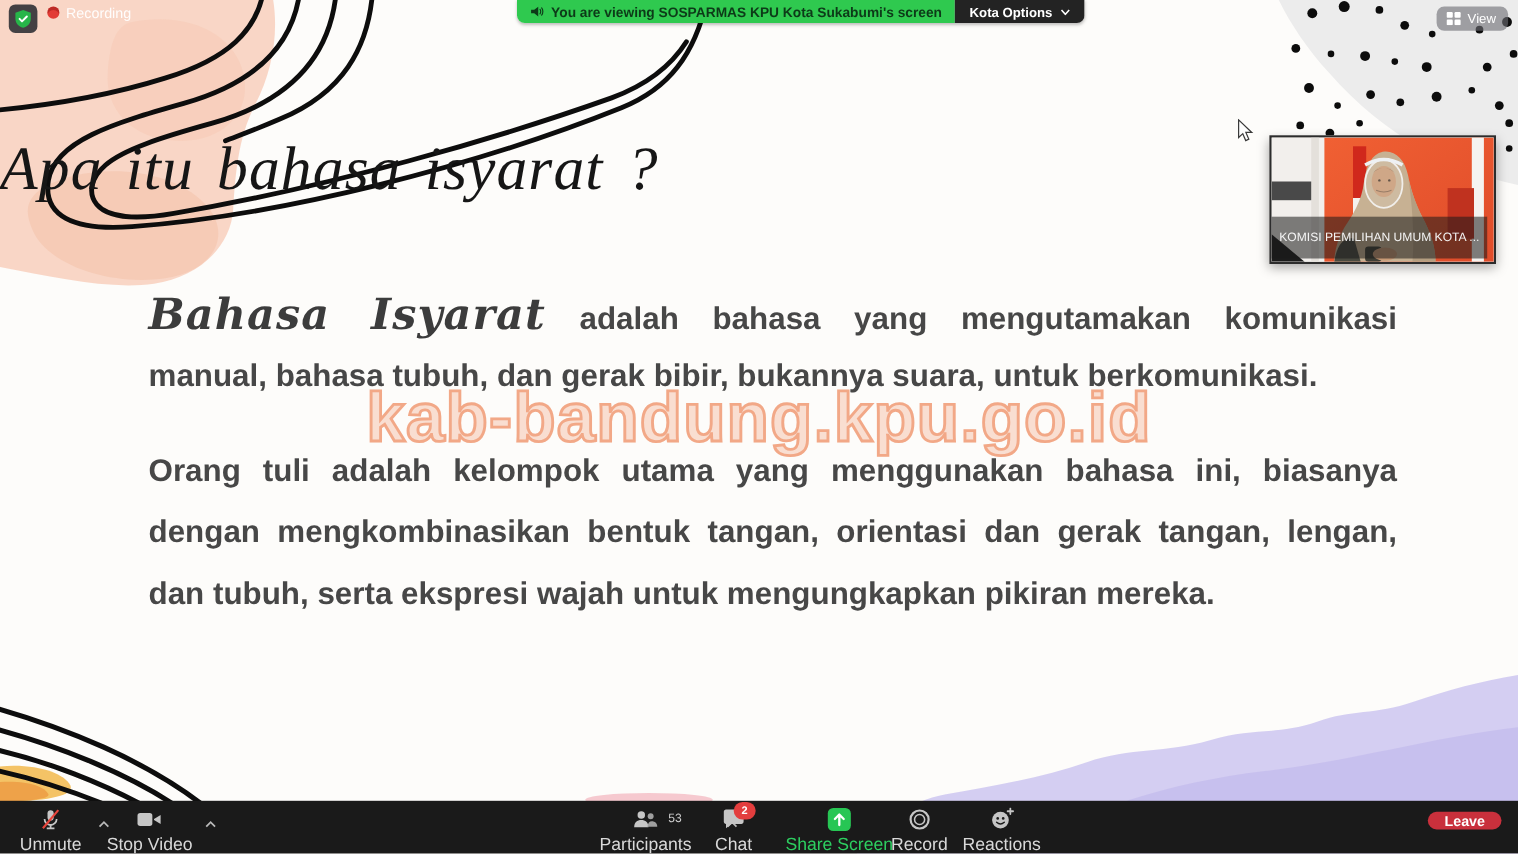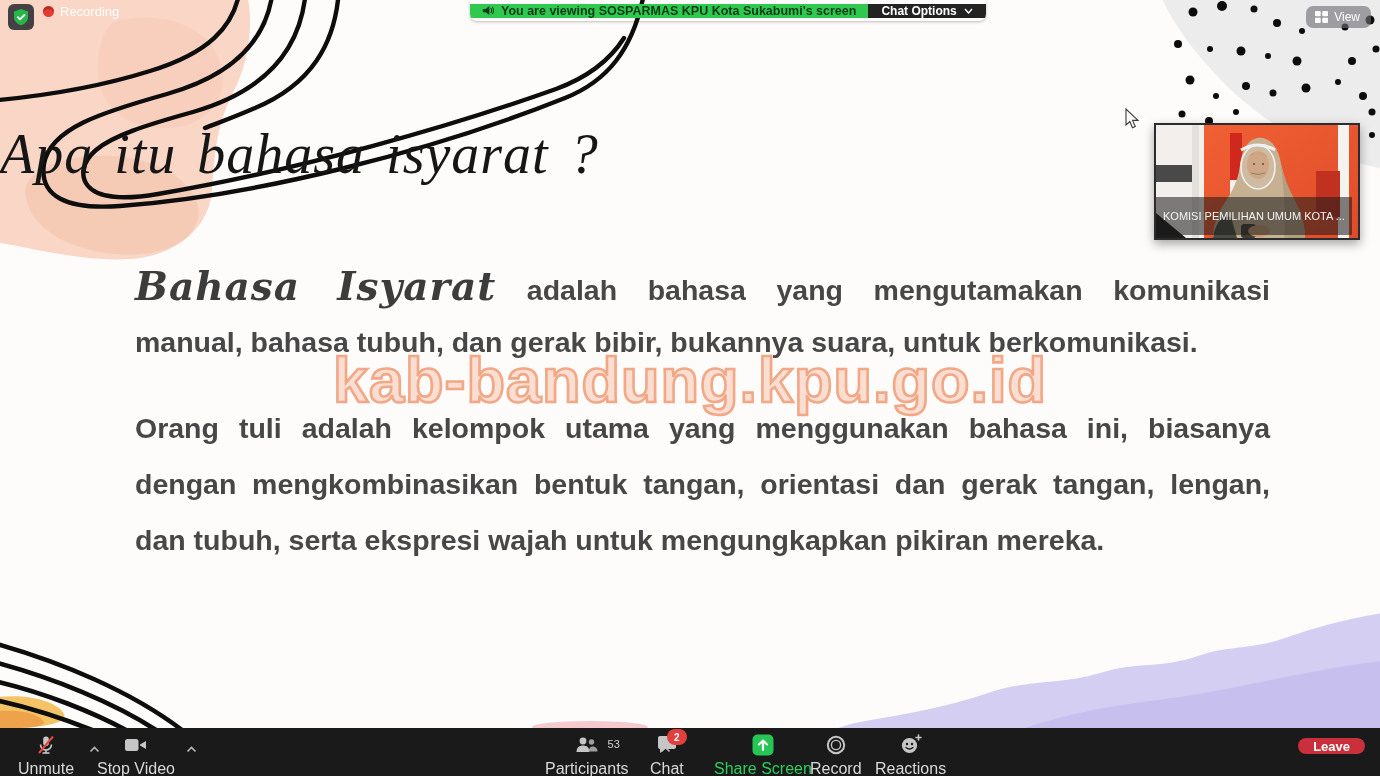--- a/index.html
+++ b/index.html
@@ -29,21 +29,21 @@
   .chrome{z-index:10;}
   .rec-group{position:absolute;left:8px;top:4px;display:flex;align-items:flex-start;gap:9px;z-index:10;}
   .shield-tile{width:26px;height:26px;border-radius:6px;background:rgba(52,52,56,.92);
     display:flex;align-items:center;justify-content:center;}
   .rec-ind{display:flex;align-items:center;gap:6px;}
   .rec-dot{width:11px;height:11px;border-radius:50%;background:#e23b35;
     box-shadow:inset 0 3px 0 rgba(120,10,10,.35);}
   .rec-label{color:rgba(255,255,255,.95);font-size:13px;}
 
   .share-banner{position:absolute;left:470px;top:0;height:21px;display:flex;z-index:11;
-    border-radius:0 0 7px 7px;overflow:hidden;box-shadow:0 1px 3px rgba(0,0,0,.25);align-items:center;}
+    border-radius:0 0 7px 7px;overflow:hidden;box-shadow:0 1px 3px rgba(0,0,0,.25);}
   .share-banner .green{background:#2fc94f;color:#0d3a18;font-size:12.5px;font-weight:bold;
     display:flex;align-items:center;gap:6px;padding:0 12px;}
   .share-banner .dark{background:#232323;color:#fff;font-size:12px;font-weight:bold;
     display:flex;align-items:center;gap:7px;padding:0 13px;cursor:pointer;}
 
   .view-btn{position:absolute;right:9px;top:6px;z-index:11;display:flex;align-items:center;gap:6px;
     background:rgba(110,110,116,.62);color:#fff;font-size:12px;border-radius:7px;
     padding:4px 11px 4px 9px;cursor:pointer;}
 
   .thumb{position:absolute;left:1154px;top:123px;width:202px;height:113px;z-index:12;
@@ -185,21 +185,21 @@
 
   <div class="share-banner chrome">
     <div class="green">
       <svg width="13" height="13" viewBox="0 0 16 16">
         <path d="M1,6 H4.5 L9,2.5 V13.5 L4.5,10 H1 Z" fill="#0d3a18"></path>
         <path d="M11,5.5 C12,6.5 12,9.5 11,10.5 M12.8,4 C14.6,6 14.6,10 12.8,12" stroke="#0d3a18" stroke-width="1.3" fill="none" stroke-linecap="round"></path>
       </svg>
       <span>You are viewing SOSPARMAS KPU Kota Sukabumi's screen</span>
     </div>
     <div class="dark">
-      <span>Chat Options</span>
+      <span>Kota Options</span>
       <svg width="9" height="6" viewBox="0 0 9 6">
           <path d="M1,1 L4.5,5 L8,1" stroke="#fff" stroke-width="1.4" fill="none"></path>
         </svg>
     </div>
   </div>
 
   <div class="view-btn chrome">
     <svg width="13" height="12" viewBox="0 0 13 12">
       <rect x="0" y="0" width="5.7" height="5.2" rx="1" fill="#fff"></rect>
       <rect x="7.3" y="0" width="5.7" height="5.2" rx="1" fill="#fff"></rect>

